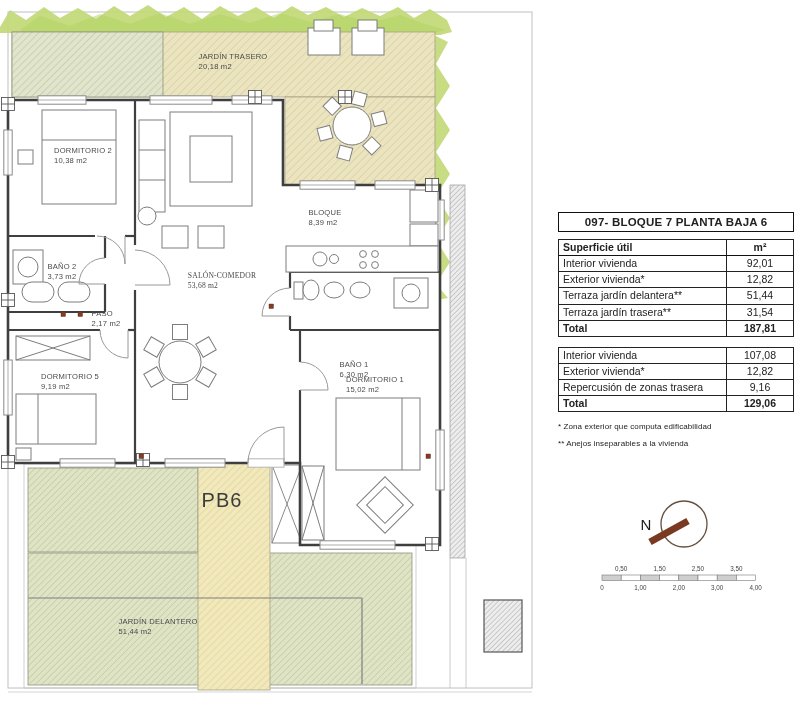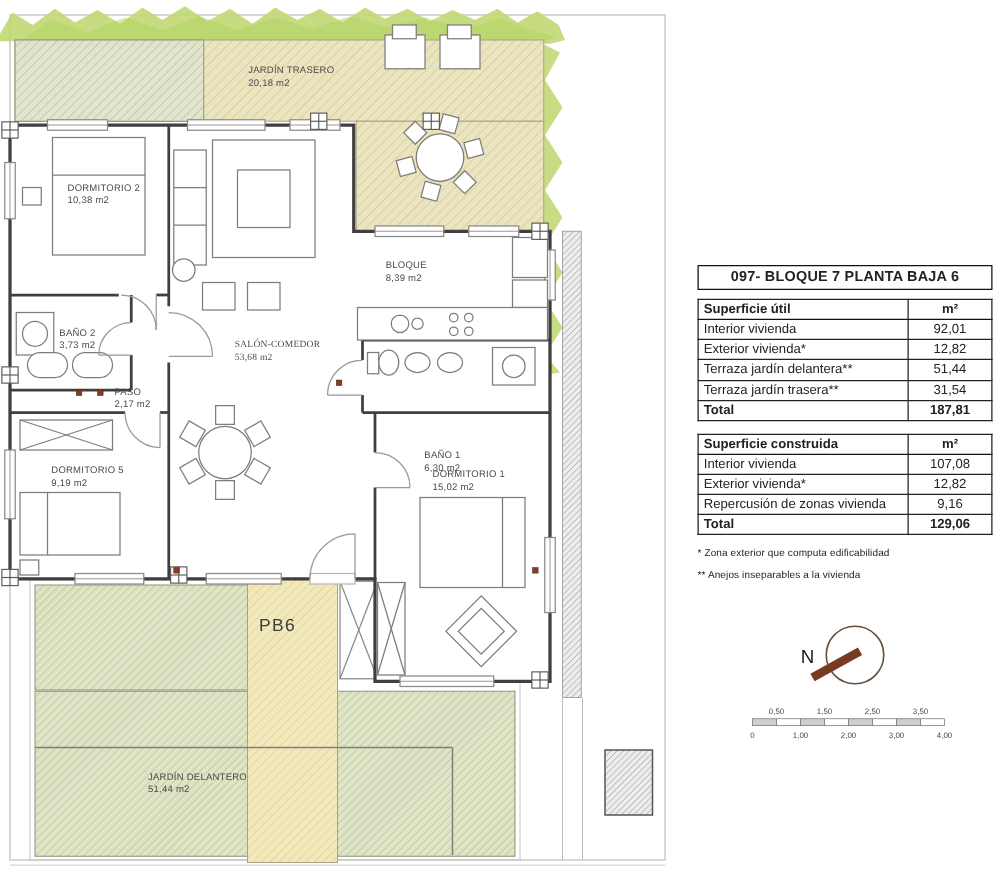--- a/index.html
+++ b/index.html
@@ -4,21 +4,21 @@
 <style>
   html,body{margin:0;padding:0;background:#fff;}
   .screen{position:relative;width:802px;height:708px;background:#ffffff;overflow:hidden;
           font-family:"Liberation Sans",sans-serif;color:#222;}
   svg text{font-family:"Liberation Sans",sans-serif;}
   
   .rlabel{position:absolute;transform:translate(-50%,-50%);text-align:left;
           font-size:7.6px;line-height:1.35;color:#4a4a4a;letter-spacing:.2px;white-space:nowrap;}
   .rlabel .nm{display:block;}
   .rlabel .ar{display:block;}
-  .rlabel.big{font-size:14px;color:#3c3c3c;letter-spacing:1px;}
+  .rlabel.big{font-size:20px;color:#3c3c3c;letter-spacing:1px;}
   
   .panel{position:absolute;left:558px;top:212px;width:236px;}
   .title-box{border:1.5px solid #111;text-align:center;font-weight:bold;font-size:11.5px;
              padding:3px 0;margin-bottom:7px;letter-spacing:.2px;}
   table.area{width:100%;border-collapse:collapse;font-size:10.5px;margin-bottom:10px;
              border:1.6px solid #111;}
   table.area td{border:1px solid #222;padding:1px 4px;line-height:1.25;}
   table.area td.val{width:58px;text-align:center;}
   table.area tr.hdr td{font-weight:bold;border-bottom:1.8px solid #111;}
   table.area tr.hdr td.val{text-align:center;}
@@ -398,34 +398,30 @@
       </tr>
       <tr class="total">
         <td>Total</td>
         <td class="val">187,81</td>
       </tr>
     </tbody>
       </table>
 
     <table class="area">
       <tbody>
-          <tr class="hdr">
-        <td>Superficie construida</td>
-        <td class="val">m²</td>
-      </tr>
       <tr>
         <td>Interior vivienda</td>
         <td class="val">107,08</td>
       </tr>
       <tr>
         <td>Exterior vivienda*</td>
         <td class="val">12,82</td>
       </tr>
       <tr>
-        <td>Repercusión de zonas vivienda</td>
+        <td>Repercusión de zonas trasera</td>
         <td class="val">9,16</td>
       </tr>
       <tr class="total">
         <td>Total</td>
         <td class="val">129,06</td>
       </tr>
     </tbody>
       </table>
 
     <div class="fnote">* Zona exterior que computa edificabilidad</div>

